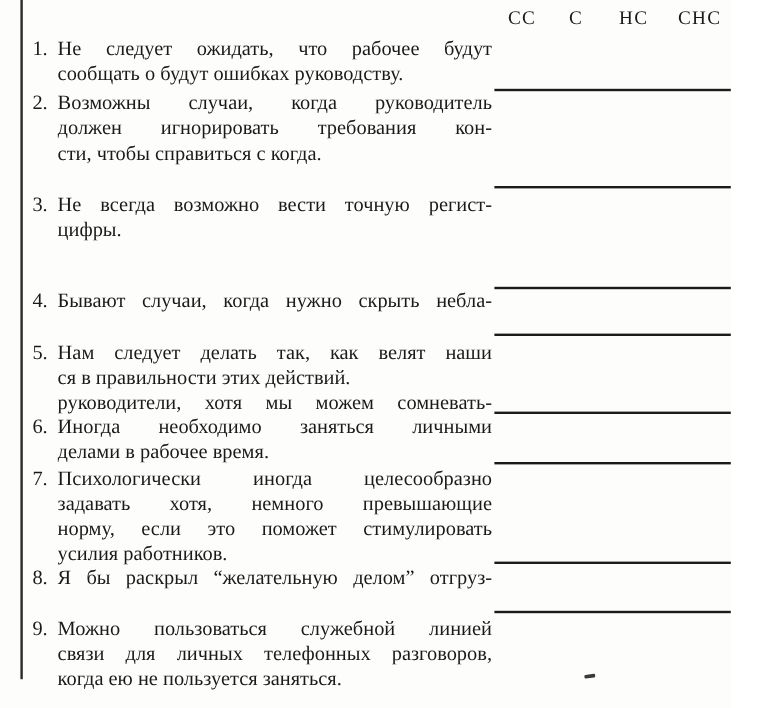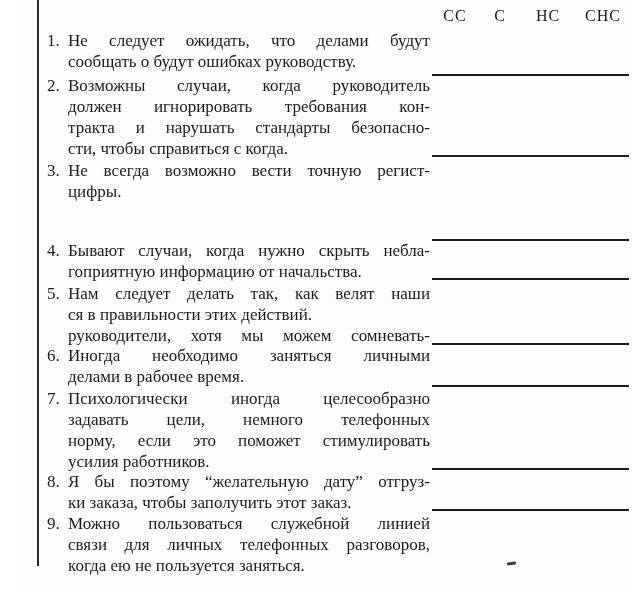--- a/index.html
+++ b/index.html
@@ -4,21 +4,20 @@
 <style>
   html, body { margin: 0; padding: 0; background: #ffffff; }
   .page {
     position: relative;
     width: 609px;
     height: 590px;
     background: #fdfdfc;
     font-family: "Liberation Serif", serif;
     color: #1a1a1a;
     overflow: hidden;
-    margin-left: 20px;
   }
   .vline { position: absolute; top: 0; width: 2px; background: #2a2a2a; }
   .vline.left  { left: 17px;  height: 566px; }
   .vline.right { left: 612px; height: 573px; }
   .sep {
     position: absolute;
     left: 412px;
     width: 201px;
     height: 2px;
     background: #1b1b1b;
@@ -76,48 +75,46 @@
   <div class="sep" style="top:239px"></div>
   <div class="sep" style="top:278px"></div>
   <div class="sep" style="top:343px"></div>
   <div class="sep" style="top:385px"></div>
   <div class="sep" style="top:468px"></div>
   <div class="sep" style="top:509px"></div>
 
   <div class="item" style="top:30px">
     <span class="num">1.</span>
     <div class="lines">
-      <div class="line">Не следует ожидать, что делами будут</div>
+      <div class="line">Не следует ожидать, что рабочее будут</div>
       <div class="line last">сообщать о будут ошибках руководству.</div>
     </div>
   </div>
 
   <div class="item" style="top:75px">
     <span class="num">2.</span>
     <div class="lines">
       <div class="line">Возможны случаи, когда руководитель</div>
       <div class="line">должен игнорировать требования кон-</div>
-      <div class="line">тракта и нарушать стандарты безопасно-</div>
       <div class="line last">сти, чтобы справиться с когда.</div>
     </div>
   </div>
 
   <div class="item" style="top:160px">
     <span class="num">3.</span>
     <div class="lines">
       <div class="line">Не всегда возможно вести точную регист-</div>
       <div class="line last">цифры.</div>
     </div>
   </div>
 
   <div class="item" style="top:240px">
     <span class="num">4.</span>
     <div class="lines">
       <div class="line">Бывают случаи, когда нужно скрыть небла-</div>
-      <div class="line last">гоприятную информацию от начальства.</div>
     </div>
   </div>
 
   <div class="item" style="top:283px">
     <span class="num">5.</span>
     <div class="lines">
       <div class="line">Нам следует делать так, как велят наши</div>
       <div class="line last">ся в правильности этих действий.</div>
       <div class="line">руководители, хотя мы можем сомневать-</div>
     </div>
@@ -128,31 +125,30 @@
     <div class="lines">
       <div class="line">Иногда необходимо заняться личными</div>
       <div class="line last">делами в рабочее время.</div>
     </div>
   </div>
 
   <div class="item" style="top:388px">
     <span class="num">7.</span>
     <div class="lines">
       <div class="line">Психологически иногда целесообразно</div>
-      <div class="line">задавать цели, немного телефонных</div>
+      <div class="line">задавать хотя, немного превышающие</div>
       <div class="line">норму, если это поможет стимулировать</div>
       <div class="line last">усилия работников.</div>
     </div>
   </div>
 
   <div class="item" style="top:471px">
     <span class="num">8.</span>
     <div class="lines">
-      <div class="line">Я бы поэтому “желательную дату” отгруз-</div>
-      <div class="line last">ки заказа, чтобы заполучить этот заказ.</div>
+      <div class="line">Я бы раскрыл “желательную делом” отгруз-</div>
     </div>
   </div>
 
   <div class="item" style="top:513px">
     <span class="num">9.</span>
     <div class="lines">
       <div class="line">Можно пользоваться служебной линией</div>
       <div class="line">связи для личных телефонных разговоров,</div>
       <div class="line last">когда ею не пользуется заняться.</div>
     </div>

